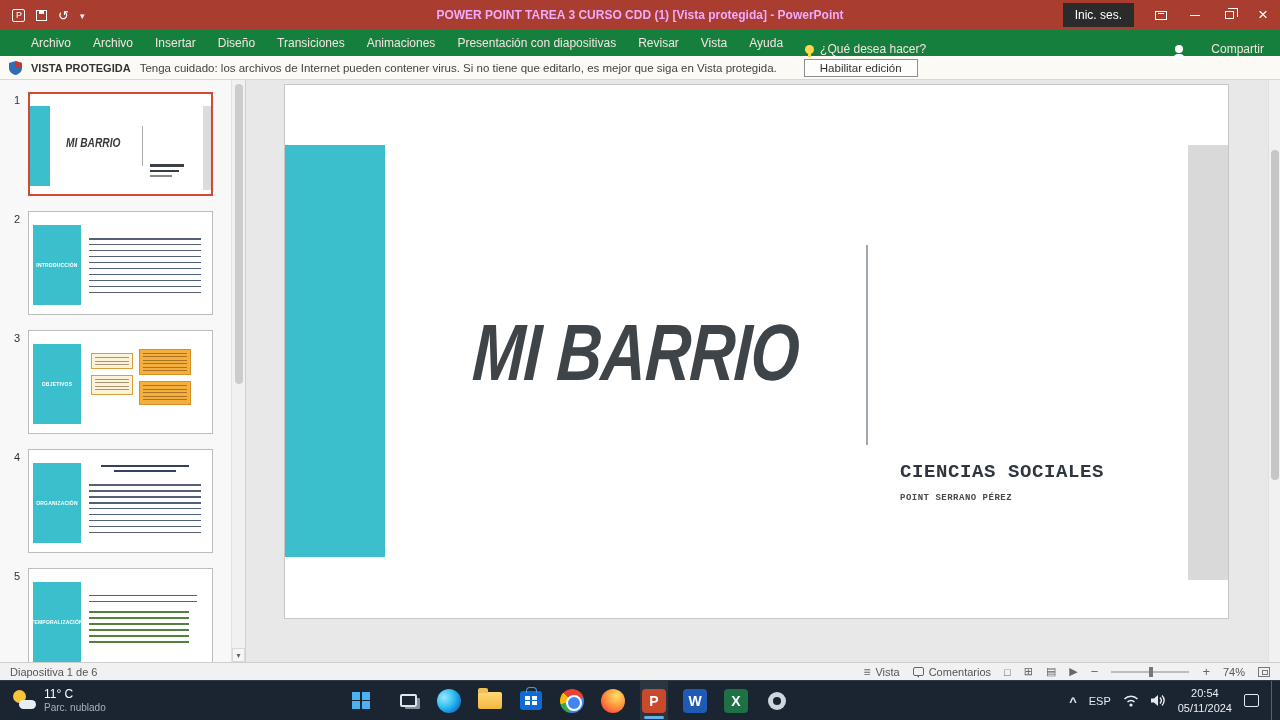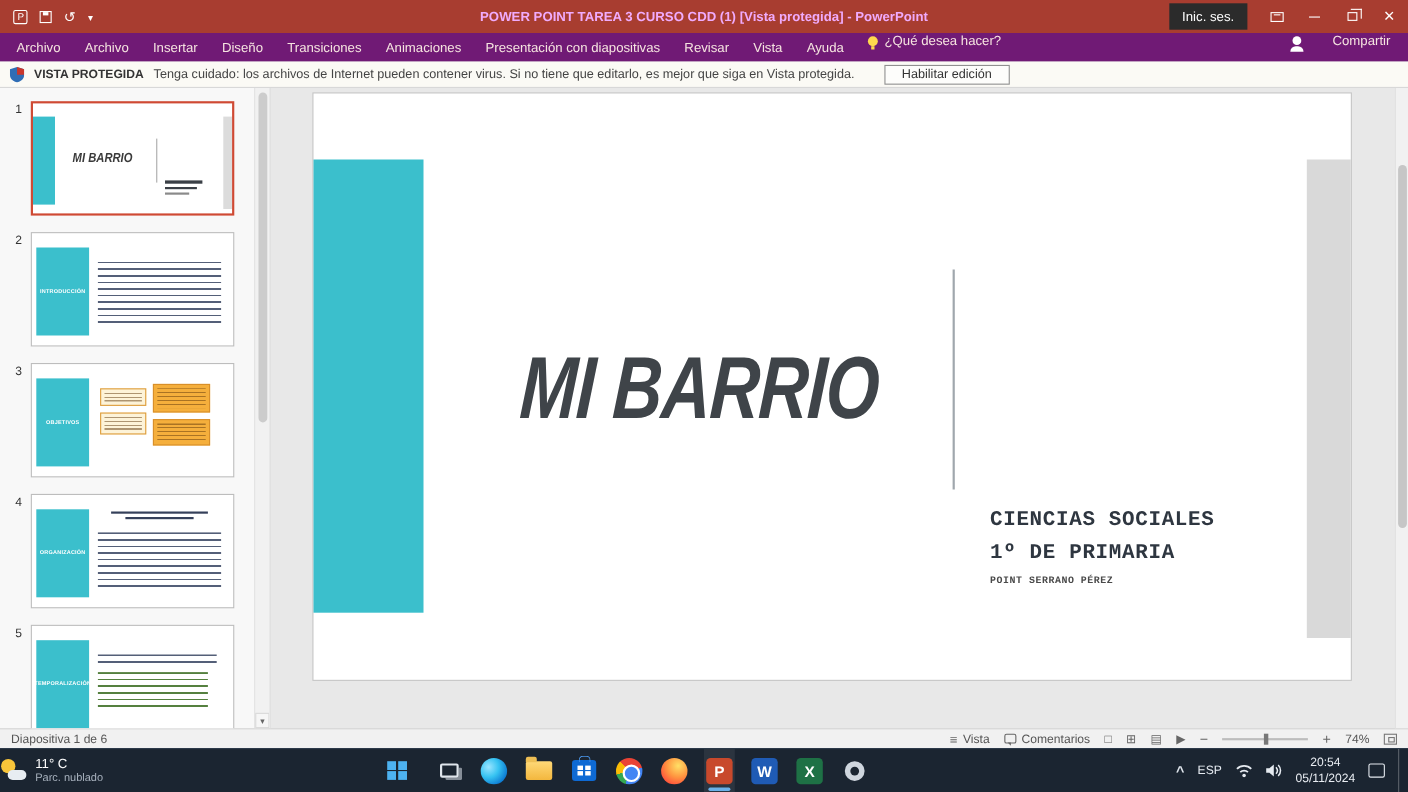--- a/index.html
+++ b/index.html
@@ -22,22 +22,22 @@
   .signin { background:#2b2b2b; color:#fff; padding:5px 12px; font-size:12px; margin-right:10px; }
   .wc { width:34px; height:100%; display:flex; align-items:center; justify-content:center; }
   .g-close::after { content:"×"; font-size:17px; }
   .min-bar { width:10px; height:1px; background:#fff; display:inline-block; }
   .rest-box { width:9px; height:8px; border:1px solid #fff; position:relative; display:inline-block; }
   .rest-box::before { content:""; position:absolute; left:2px; top:-4px; width:9px; height:8px; border:1px solid #fff; border-bottom:none; border-left:none; }
   .ro-box { width:12px; height:9px; border:1px solid #fff; position:relative; display:inline-block; }
   .ro-box::after { content:""; position:absolute; left:2px; top:1px; width:6px; height:1px; background:#fff; }
 
   
-  .ribbon { height:26px; background:#701a75; display:flex; align-items:flex-start;
-    color:#f6e4e0; font-size:12px; padding-left:4px; }
+  .ribbon { height:26px; background:#15803d; display:flex; align-items:flex-end;
+    color:#f6e4e0; font-size:12px; padding-left:20px; }
   .rtab { padding:0 11px; line-height:26px; white-space:nowrap; }
   .tellme { display:flex; align-items:center; gap:6px; padding:0 11px; }
   .bulb { width:9px; height:9px; border-radius:50%; background:#ffd84d; position:relative; display:inline-block; }
   .bulb::after { content:""; position:absolute; left:3px; bottom:-3px; width:3px; height:3px; background:#ffd84d; }
   .share { margin-left:auto; display:flex; align-items:center; gap:25px; padding-right:16px; }
   .person { width:8px; height:8px; border-radius:50%; background:#fff; position:relative; display:inline-block; margin-right:3px; }
   .person::after { content:""; position:absolute; top:9px; left:-2px; width:12px; height:5px; border-radius:5px 5px 0 0; background:#fff; }
 
   
   .protbar { height:24px; background:#fbfaf5; border-bottom:1px solid #d8d8d8;
@@ -111,21 +111,21 @@
   .g-v1::after { content:"□"; } .g-v2::after { content:"⊞"; } .g-v3::after { content:"▤"; } .g-v4::after { content:"▶"; }
   .g-minus::after { content:"−"; font-size:13px; } .g-plus::after { content:"+"; font-size:13px; }
   .zs-track { width:78px; height:2px; background:#bdbdbd; position:relative; }
   .zs-thumb { position:absolute; left:38px; top:-4px; width:4px; height:10px; background:#777; }
   .fitbox { width:12px; height:10px; border:1px solid #777; position:relative; display:inline-block; }
   .fitbox::after { content:""; position:absolute; left:3px; top:2px; width:4px; height:3px; border:1px solid #777; }
 
   
   .taskbar { height:40px; background:#1b2531; border-top:1px solid #2c3a4a; display:flex;
     align-items:center; color:#fff; }
-  .weather { display:flex; align-items:center; gap:8px; padding:0 0; width:138px; }
+  .weather { display:flex; align-items:center; gap:8px; padding:0 12px; width:138px; }
   .w-icon { position:relative; width:24px; height:24px; flex:none; }
   .w-sun { position:absolute; left:1px; top:2px; width:13px; height:13px; border-radius:50%; background:#f8c53a; }
   .w-cloud { position:absolute; right:0; bottom:3px; width:17px; height:9px; border-radius:6px; background:#e8edf2; }
   .w-t { font-size:12px; line-height:1.2; } .w-c { font-size:10px; color:#a7b1bd; line-height:1.2; white-space:nowrap; }
   .start { margin-left:204px; width:38px; height:40px; display:flex; align-items:center; justify-content:center; }
   .win-logo { display:grid; grid-template-columns:8px 8px; grid-template-rows:8px 8px; gap:1.5px; }
   .win-logo span { background:#4db2f0; }
   .search { margin-left:6px; width:152px; height:28px; background:#313d4c; border:1px solid #46546a;
     border-radius:15px; display:flex; align-items:center; gap:9px; padding:0 12px; font-size:12px; color:#e7ecf2; }
   .mag { width:11px; height:11px; position:relative; flex:none; }
@@ -282,21 +282,20 @@
   </div>
 
   <div class="canvas">
     <div class="slide">
       <div class="band-left"></div>
       <div class="band-right"></div>
       <div class="slide-title">MI BARRIO</div>
       <div class="sl-div"></div>
       <div class="sl-sub">
         <div class="s">CIENCIAS SOCIALES</div>
-        <div class="s">1º DE PRIMARIA</div>
         <div class="auth">POINT SERRANO PÉREZ</div>
       </div>
     </div>
     <div class="v-sb">
       <div class="v-sb-thumb"></div>
     </div>
   </div>
 </div>
 
 <div class="statusbar">

